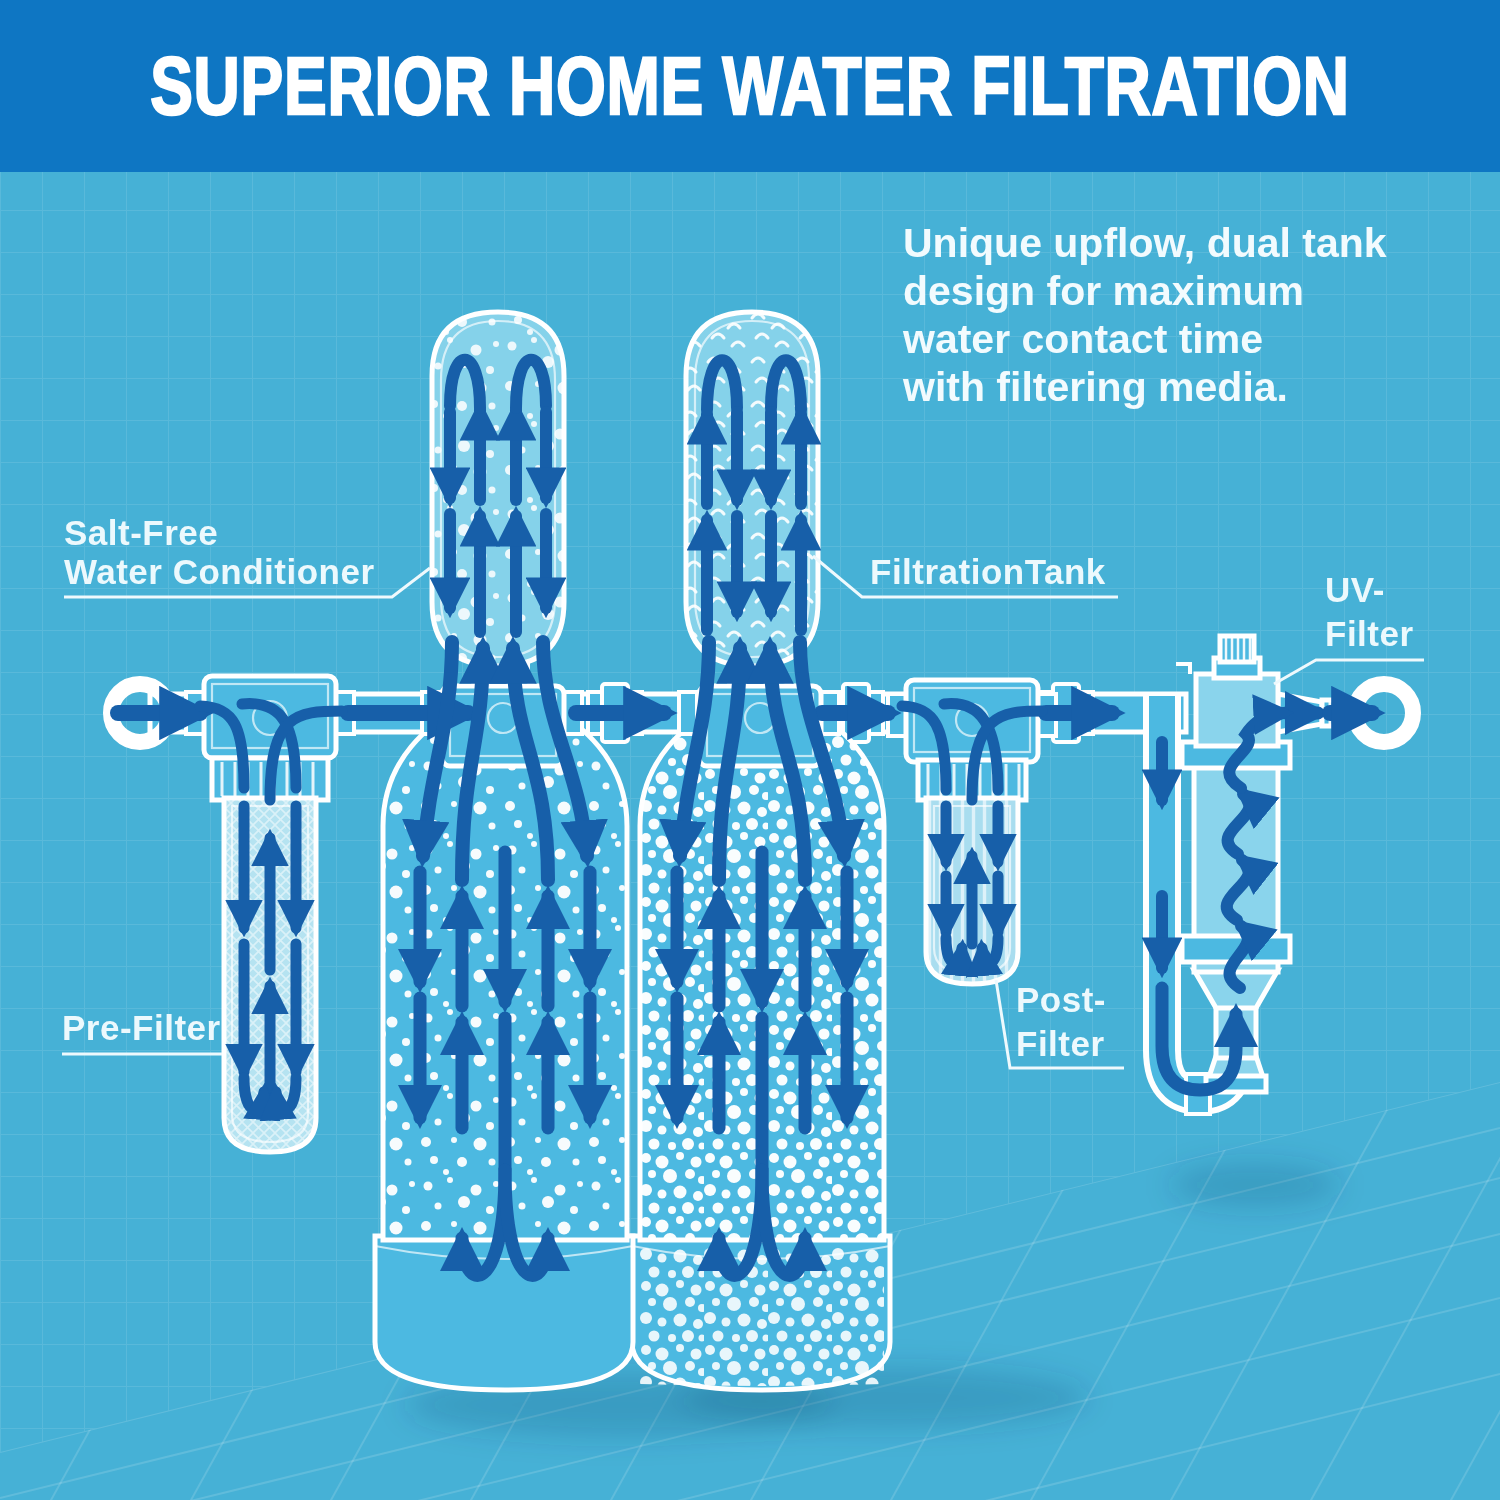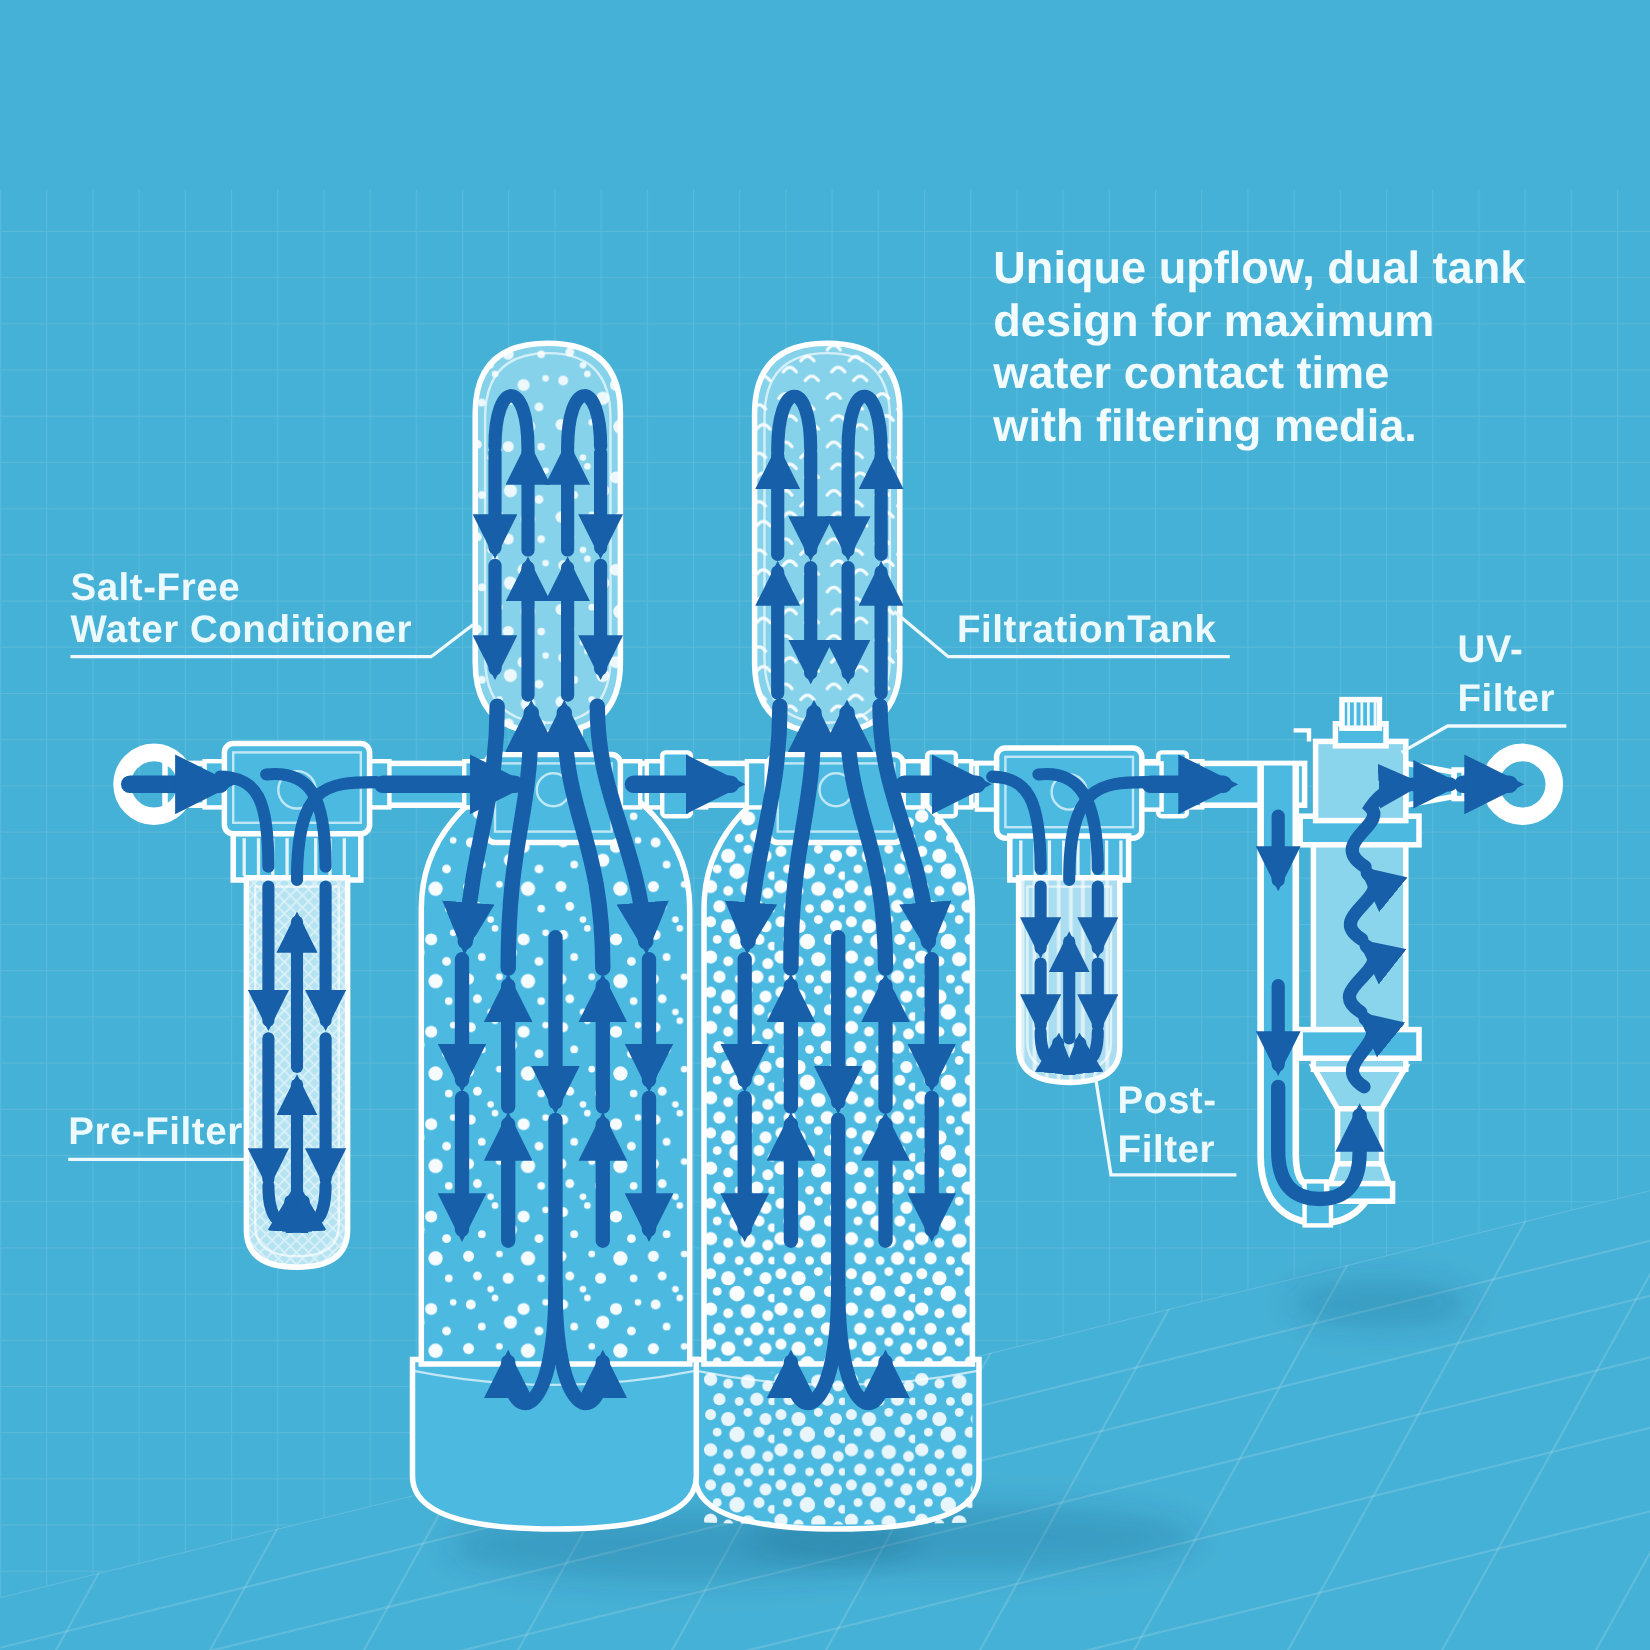--- a/index.html
+++ b/index.html
@@ -392,20 +392,23 @@
 
     <text x="62" y="1040">Pre-Filter</text>
     <polyline class="lead" points="62,1054 222,1054"></polyline>
 
     <text x="1016" y="1012">Post-</text>
     <text x="1016" y="1056">Filter</text>
     <polyline class="lead" points="996,980 1010,1068 1124,1068"></polyline>
   </g>
 </svg>
 
+<div id="hdr">
+  <span class="t">SUPERIOR HOME WATER FILTRATION</span>
+</div>
 
 <div id="desc">
   <div>Unique upflow, dual tank</div>
   <div>design for maximum</div>
   <div>water contact time</div>
   <div>with filtering media.</div>
 </div>
 
 </div>
 

